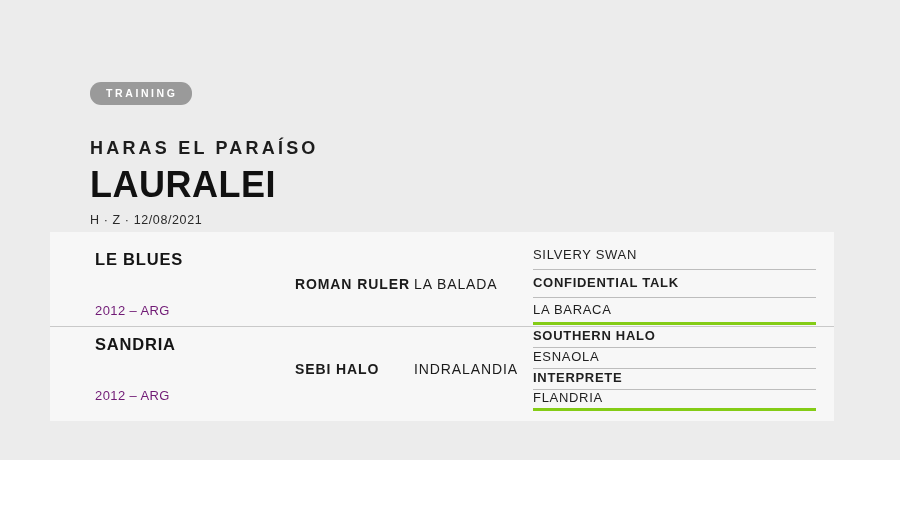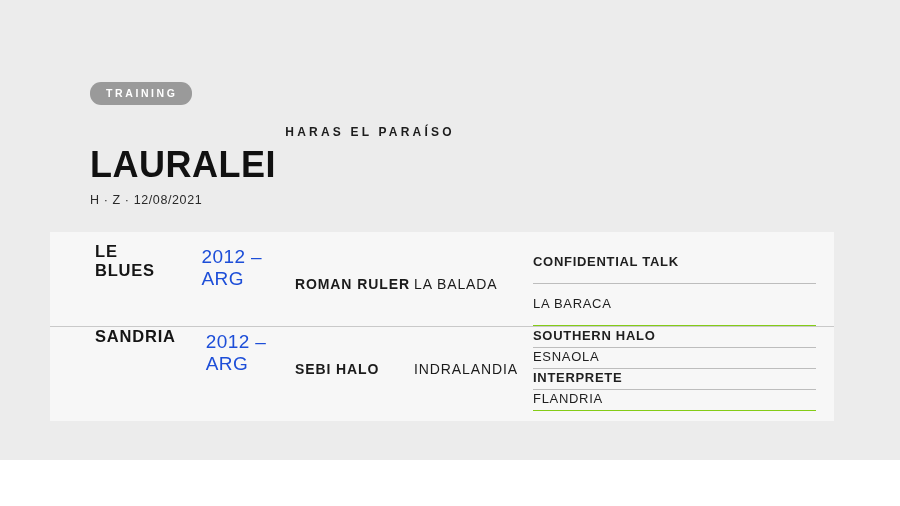--- a/index.html
+++ b/index.html
@@ -38,26 +38,25 @@
     background: #9a9a9a;
     color: #ffffff;
     font-size: 10.5px;
     font-weight: bold;
     letter-spacing: 2.6px;
     padding: 6px 14px 6px 16px;
     border-radius: 11px;
     line-height: 1;
   }
   .stud-name {
-    margin-top: 20px;
-    font-size: 12px;
+    margin-top: 33px;
+    font-size: 18px;
     font-weight: bold;
     letter-spacing: 3.2px;
     color: #1d1d1d;
-    text-align: center;
   }
   .horse-name {
     margin-top: 7px;
     font-size: 36px;
     font-weight: bold;
     letter-spacing: 0.5px;
     color: #111111;
     line-height: 1.05;
   }
   .meta {
@@ -106,35 +105,35 @@
   .half.top::after {
     content: "";
     position: absolute;
     left: 0; right: 0; bottom: -1px; height: 1px;
   }
   
   .col1 {
     width: 245px;
     padding-left: 45px;
     display: flex;
-    flex-direction: row;
+    flex-direction: column;
     justify-content: center;
     gap: 30px;
   }
   .p1-name {
     font-size: 16.5px;
     font-weight: bold;
     letter-spacing: 0.8px;
     color: #151515;
   }
   .p1-sub {
     margin-top: 4px;
-    font-size: 19px;
+    font-size: 13px;
     letter-spacing: 0.4px;
-    color: #1d4ed8;
+    color: #701a75;
   }
   
   .col2 {
     width: 238px;
     display: flex;
     flex-direction: row;
     justify-content: center;
   }
   .g-cell {
     flex: 1 1 50%;
@@ -155,21 +154,21 @@
     display: flex;
     flex-direction: column;
     justify-content: center;
   }
   .gg-cell {
     flex: 1 1 25%;
     display: flex;
     align-items: center;
     border-bottom: 1px solid #bdbdbd;
   }
-  .gg-cell:last-child { border-bottom: 1px solid #84cc16; }
+  .gg-cell:last-child { border-bottom: 3px solid #84cc16; }
   .gg-cell .gg-name {
     font-size: 13px;
     letter-spacing: 0.7px;
     color: #1f1f1f;
     padding-bottom: 2px;
   }
   .gg-cell.strong .gg-name {
     font-weight: bold;
     font-size: 13px;
   }
@@ -197,20 +196,23 @@
         </div>
         <div class="col2">
           <div class="g-cell strong">
             <span class="g-name">ROMAN RULER</span>
           </div>
           <div class="g-cell">
             <span class="g-name">LA BALADA</span>
           </div>
         </div>
         <div class="col3">
+          <div class="gg-cell">
+            <span class="gg-name">SILVERY SWAN</span>
+          </div>
           <div class="gg-cell strong">
             <span class="gg-name">CONFIDENTIAL TALK</span>
           </div>
           <div class="gg-cell">
             <span class="gg-name">LA BARACA</span>
           </div>
         </div>
       </div>
 
       <div class="half">

